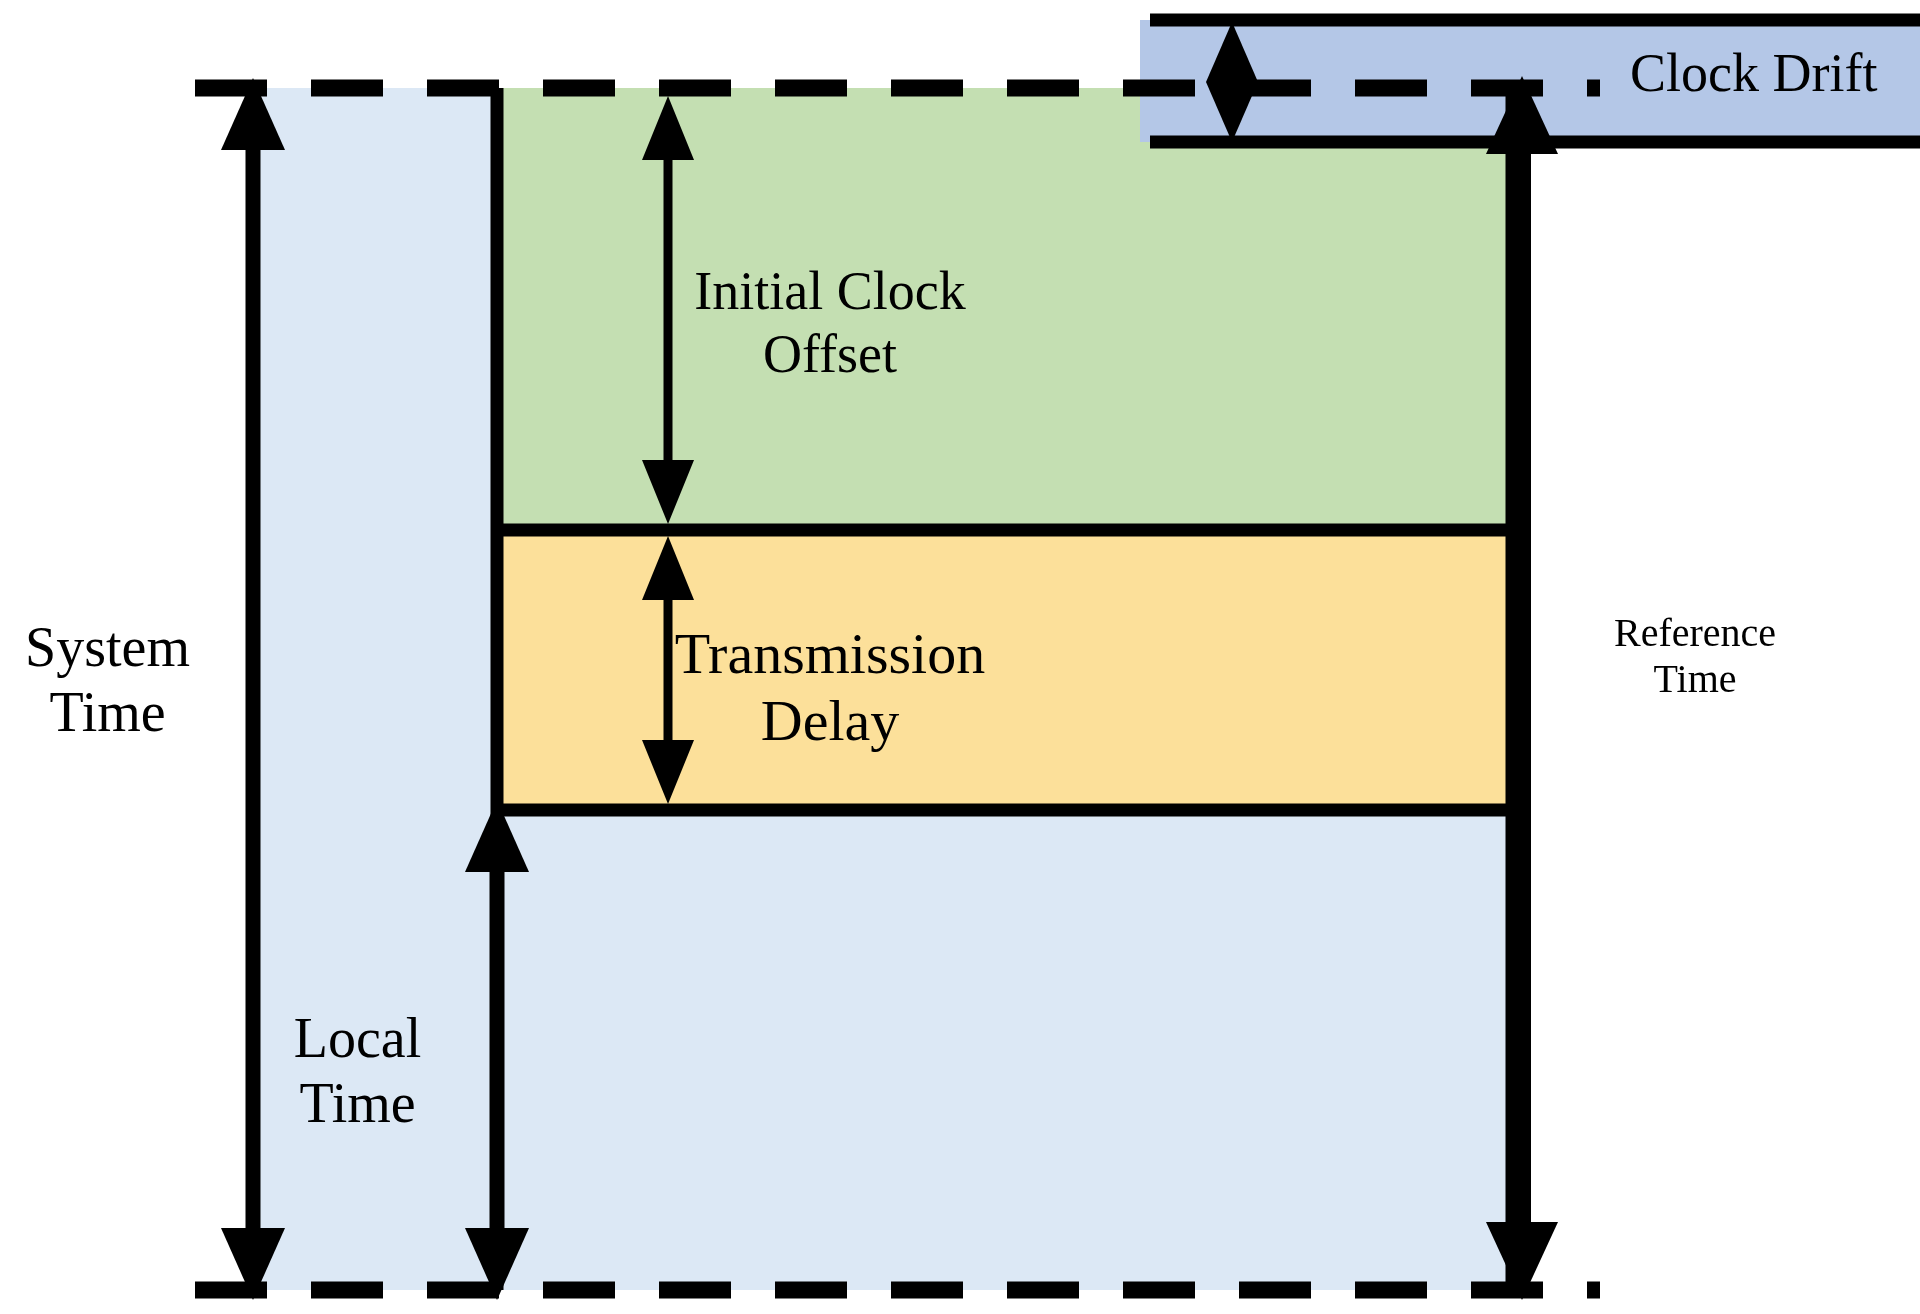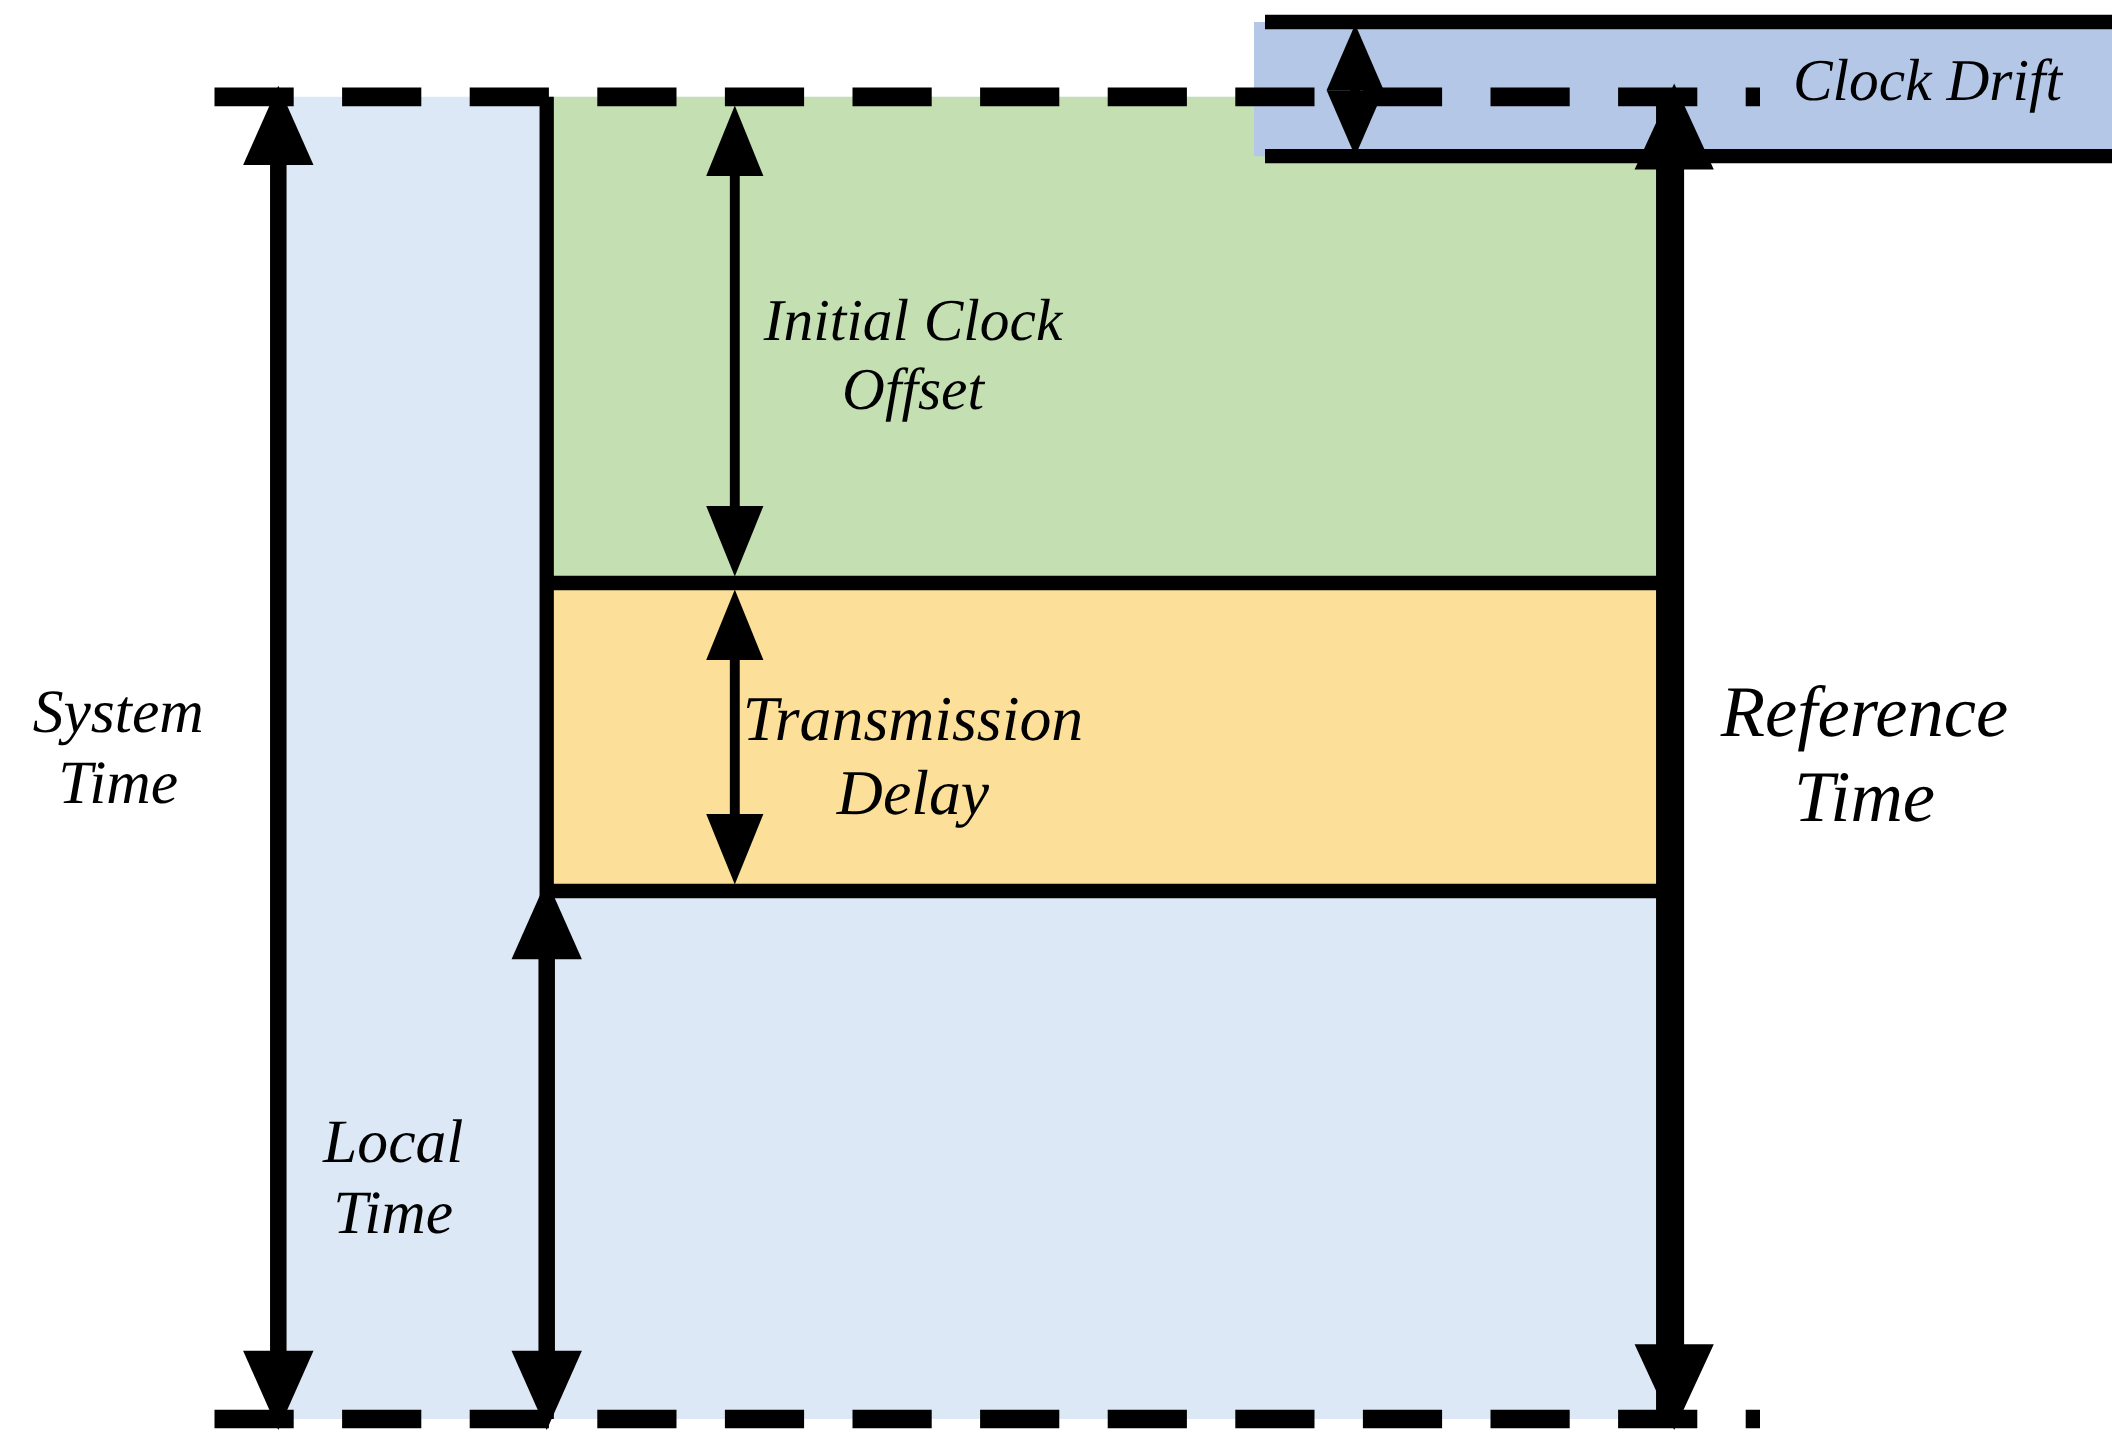--- a/index.html
+++ b/index.html
@@ -25,39 +25,38 @@
   }
   .dlabel {
     position: absolute;
     color: #000000;
     font-family: "Liberation Serif", "DejaVu Serif", serif;
     font-weight: 400;
     line-height: 1.16;
     text-align: center;
     white-space: pre-line;
     user-select: none;
-    font-style: italic;
   }
   #label-system-time {
     left: 0px;
     top: 615px;
     width: 215px;
     font-size: 56px;
   }
   #label-local-time {
     left: 250px;
     top: 1006px;
     width: 215px;
     font-size: 56px;
   }
   #label-reference-time {
     left: 1535px;
     top: 610px;
     width: 320px;
-    font-size: 66px;
+    font-size: 40px;
   }
   #label-initial-clock-offset {
     left: 620px;
     top: 260px;
     width: 420px;
     font-size: 54px;
   }
   #label-transmission-delay {
     left: 620px;
     top: 620px;

